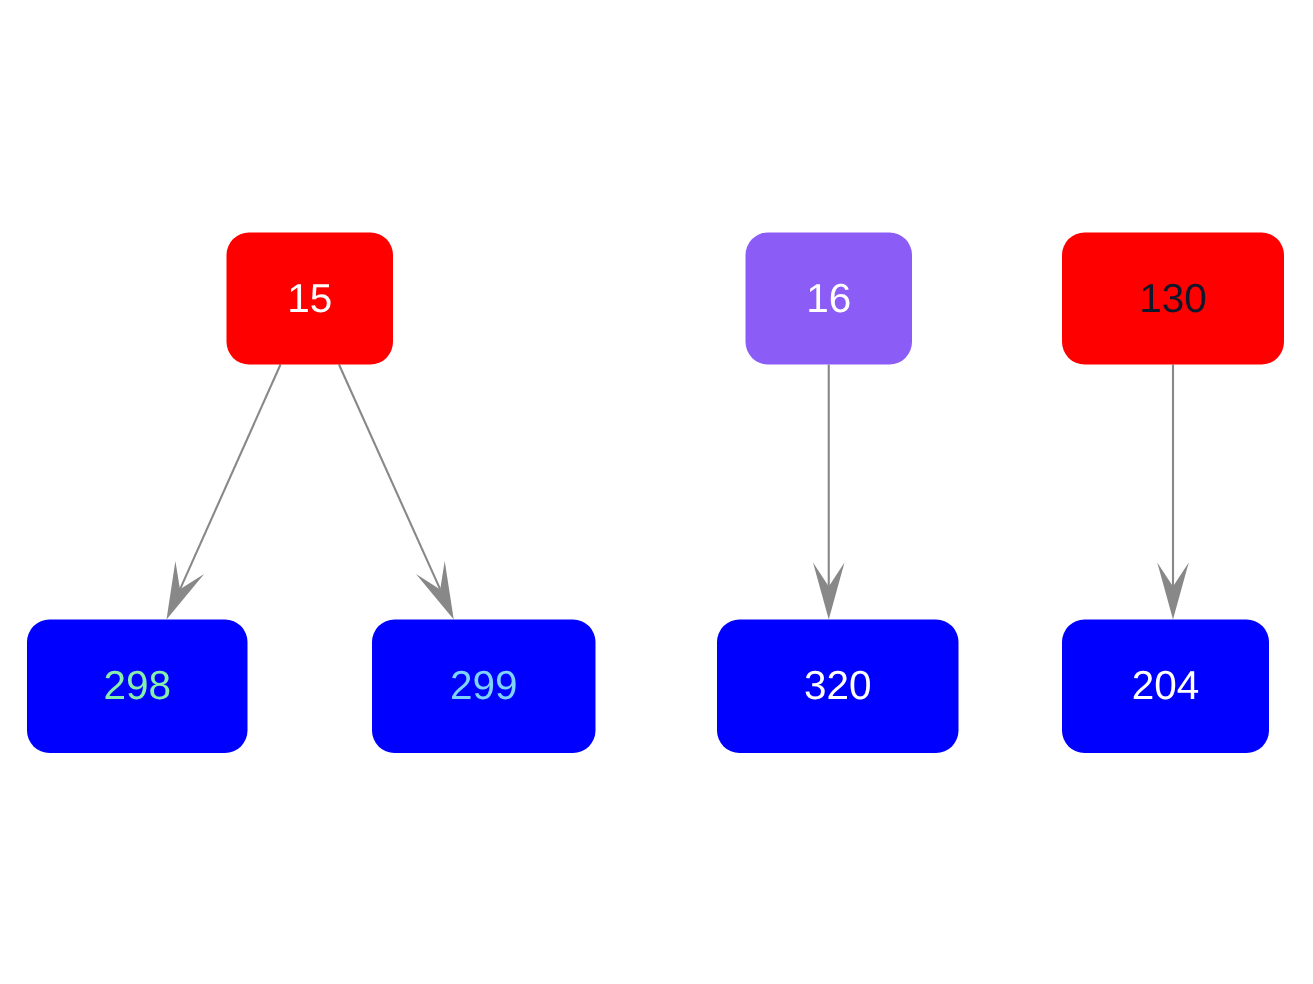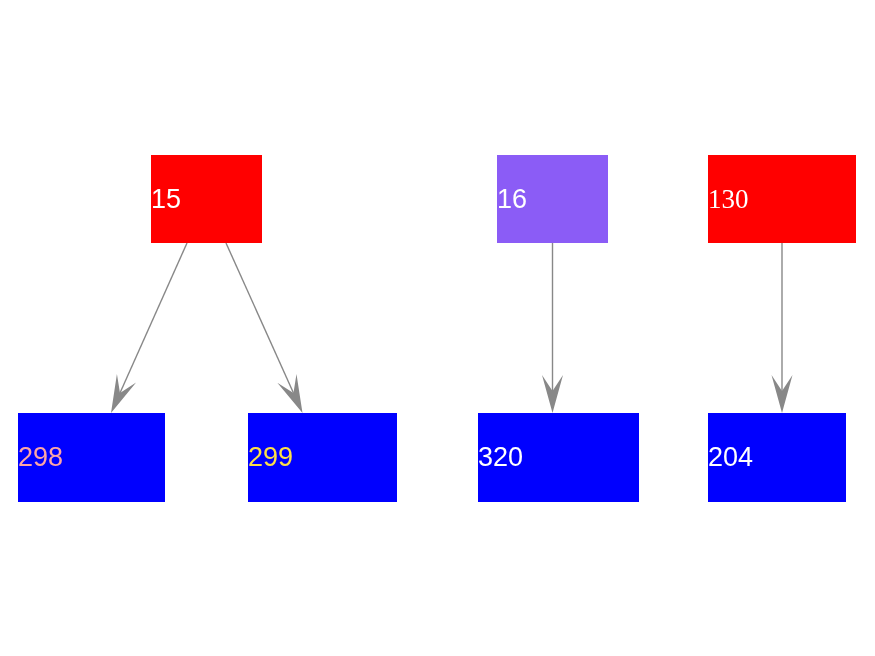--- a/index.html
+++ b/index.html
@@ -20,23 +20,24 @@
     left: 0;
     top: 0;
     width: 875px;
     height: 656px;
     display: block;
   }
   .node {
     position: absolute;
     display: flex;
     align-items: center;
-    justify-content: flex-start;
+    justify-content: center;
     box-sizing: border-box;
     cursor: pointer;
+    border-radius: 15px;
   }
   .node-label {
     font-size: 27px;
     line-height: 1;
     user-select: none;
   }
 </style>
 </head>
 <body>
 
@@ -51,27 +52,27 @@
       <line x1="782" y1="243" x2="782" y2="391" stroke="#888888" stroke-width="1.4"></line>
       <polygon points="782,413 771.5,375 782,391 792.5,375" fill="#888888"></polygon>
     </svg>
 
   <div class="node" style="left: 151px; top: 155px; width: 111px; height: 88px; background: rgb(255, 0, 0); color: rgb(255, 255, 255);">
     <span class="node-label">15</span>
   </div>
   <div class="node" style="left: 497px; top: 155px; width: 111px; height: 88px; background: #8b5cf6; color: rgb(255, 255, 255);">
     <span class="node-label">16</span>
   </div>
-  <div class="node" style="left: 708px; top: 155px; width: 148px; height: 88px; background: rgb(255, 0, 0); color: #ffffff; font-family: Liberation Serif, serif;">
+  <div class="node" style="left: 708px; top: 155px; width: 148px; height: 88px; background: rgb(255, 0, 0); color: #0f172a;">
     <span class="node-label">130</span>
   </div>
-  <div class="node" style="left: 18px; top: 413px; width: 147px; height: 89px; background: rgb(0, 0, 255); color: #fca5a5;">
+  <div class="node" style="left: 18px; top: 413px; width: 147px; height: 89px; background: rgb(0, 0, 255); color: #86efac;">
     <span class="node-label">298</span>
   </div>
-  <div class="node" style="left: 248px; top: 413px; width: 149px; height: 89px; background: rgb(0, 0, 255); color: #fde047;">
+  <div class="node" style="left: 248px; top: 413px; width: 149px; height: 89px; background: rgb(0, 0, 255); color: #7dd3fc;">
     <span class="node-label">299</span>
   </div>
   <div class="node" style="left: 478px; top: 413px; width: 161px; height: 89px; background: rgb(0, 0, 255); color: rgb(255, 255, 255);">
     <span class="node-label">320</span>
   </div>
   <div class="node" style="left: 708px; top: 413px; width: 138px; height: 89px; background: rgb(0, 0, 255); color: rgb(255, 255, 255);">
     <span class="node-label">204</span>
   </div>
 </div>
 

